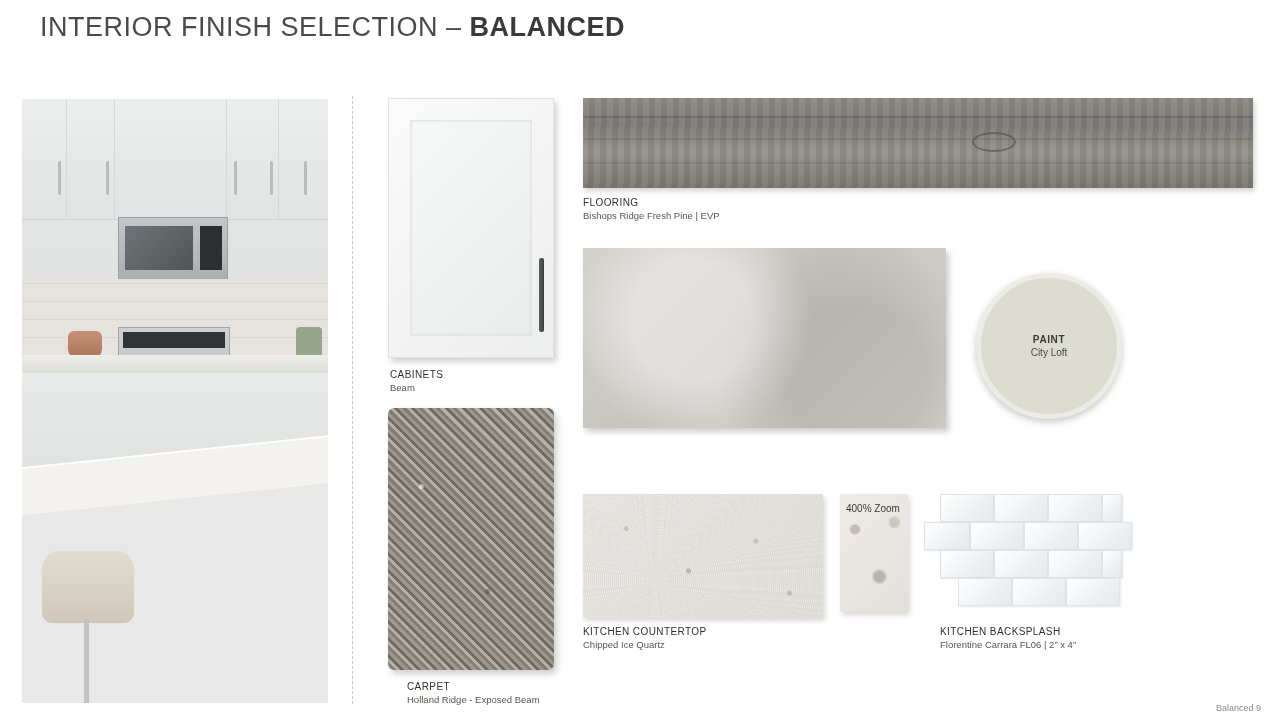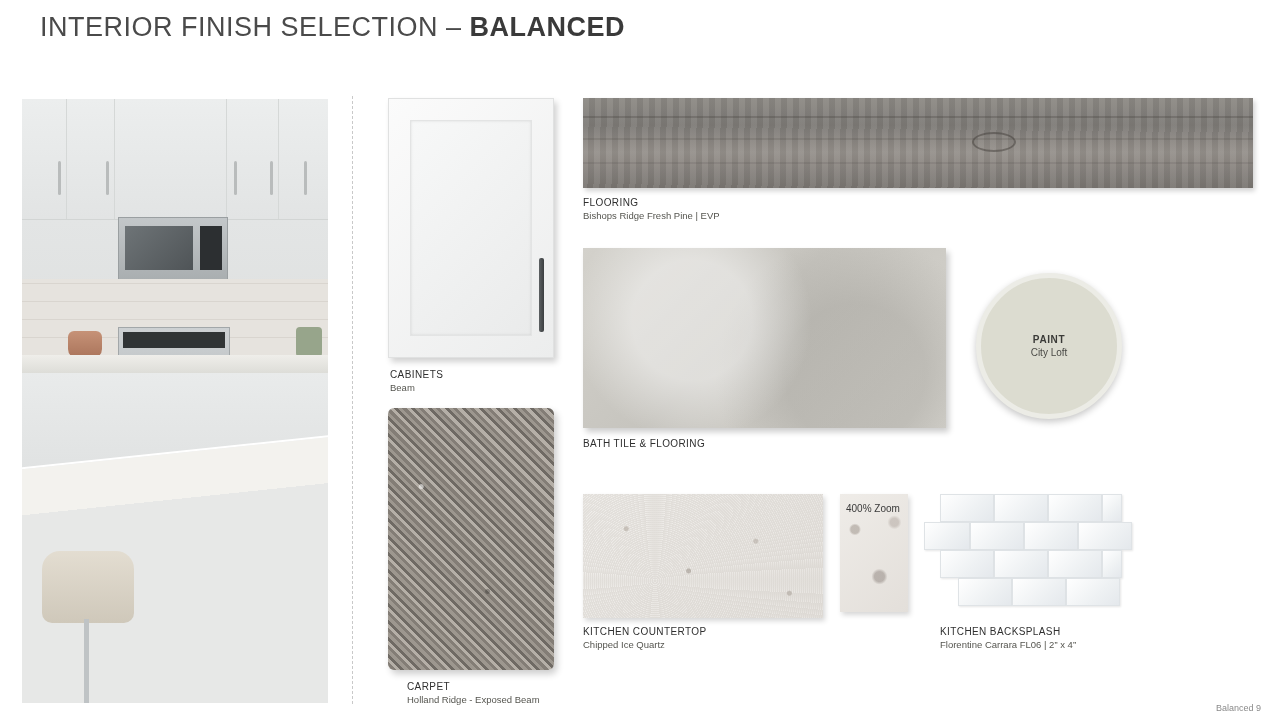--- a/index.html
+++ b/index.html
@@ -340,21 +340,20 @@
   <div class="grain" style="top:64px; opacity:.45;"></div>
   <div class="knot"></div>
 </div>
 <div class="cap" style="left:583px; top:197px; width:300px;">
   <div class="cap-title">FLOORING</div>
   <div class="cap-sub">Bishops Ridge Fresh Pine | EVP</div>
 </div>
 
 <div class="bath-tile"></div>
 <div class="cap" style="left:583px; top:438px; width:340px;">
-  <div class="cap-title">BATH TILE &amp; FLOORING</div>
 </div>
 
 <div class="paint-chip">
   <div class="paint-label">PAINT</div>
   <div class="paint-name">City Loft</div>
 </div>
 
 <div class="countertop"></div>
 <div class="zoom-chip"></div>
 <div class="zoom-text">400% Zoom</div>

